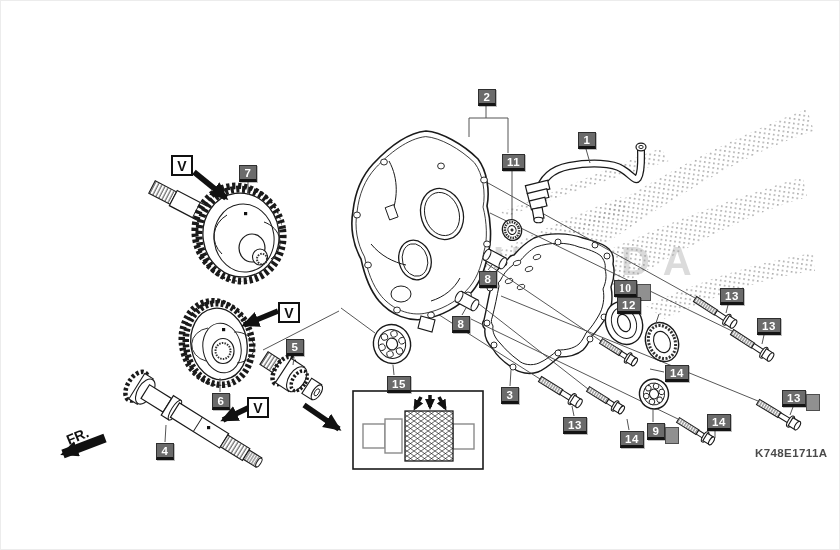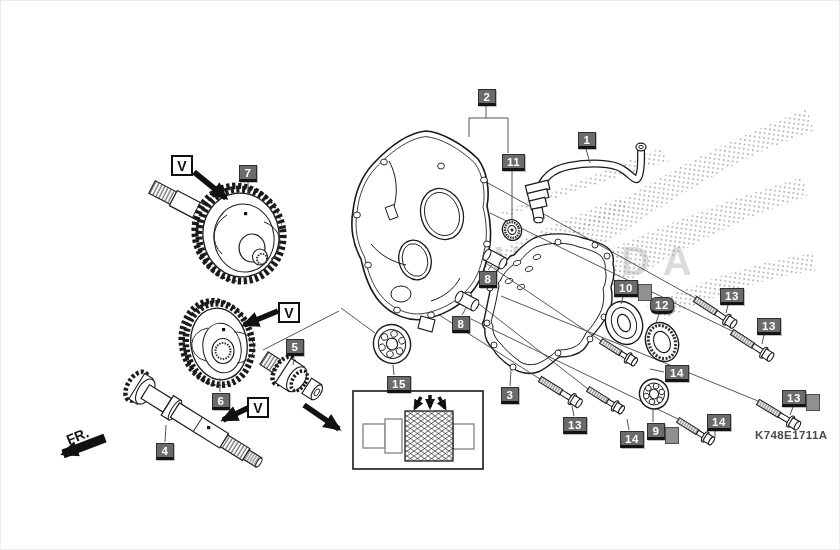--- a/index.html
+++ b/index.html
@@ -14,21 +14,21 @@
           min-width:18px;height:17px;padding:0 4px;box-sizing:border-box;
           background:var(--label-bg,#6b6b6b);color:var(--label-text,#fff);
           border:1px solid var(--label-border,#2e2e2e);border-bottom:3px solid #141414;
           font:bold 11.5px "Liberation Sans",sans-serif;letter-spacing:.5px;
           box-shadow:1px 1px 0 rgba(0,0,0,.25);}
   .twin{position:absolute;left:calc(100% + 1px);top:3px;width:12px;height:15px;
         background:#909090;border:1px solid #4e4e4e;}
   .vbox{position:absolute;width:22px;height:21px;box-sizing:border-box;background:#fff;
         border:2px solid #101010;color:#101010;display:flex;align-items:center;justify-content:center;
         font:bold 14px "Liberation Sans",sans-serif;}
-  #code{position:absolute;left:735px;top:428px;z-index:5;
+  #code{position:absolute;left:735px;top:446px;z-index:5;
         font:bold 11.5px "Liberation Sans",sans-serif;color:#4a4a4a;letter-spacing:.4px;padding-left:19px;}
   .ln{stroke:#444;stroke-width:.9;}
   .ld{stroke:#555;stroke-width:1;}
   .o{fill:#fff;stroke:#1a1a1a;}
 </style>
 </head>
 <body>
 
 <div id="stage">
 
@@ -396,28 +396,28 @@
       <div class="plabel" style="left: 478px; top: 270px;">
         <span>8</span>
       </div>
       <div class="plabel" style="left: 451px; top: 315px;">
         <span>8</span>
       </div>
       <div class="plabel" style="left: 646px; top: 422px;">
         <span>9</span>
         <span class="twin"></span>
       </div>
-      <div class="plabel" style="left: 613px; top: 279px;">
+      <div class="plabel" style="left: 613px; top: 279px; font-family: Liberation Serif, serif;">
         <span>10</span>
         <span class="twin"></span>
       </div>
       <div class="plabel" style="left: 501px; top: 153px;">
         <span>11</span>
       </div>
-      <div class="plabel" style="left: 649px; top: 296px; border-radius: 6px;">
+      <div class="plabel" style="left: 616px; top: 296px;">
         <span>12</span>
       </div>
       <div class="plabel" style="left: 719px; top: 287px;">
         <span>13</span>
       </div>
       <div class="plabel" style="left: 756px; top: 317px;">
         <span>13</span>
       </div>
       <div class="plabel" style="left: 562px; top: 416px;">
         <span>13</span>

